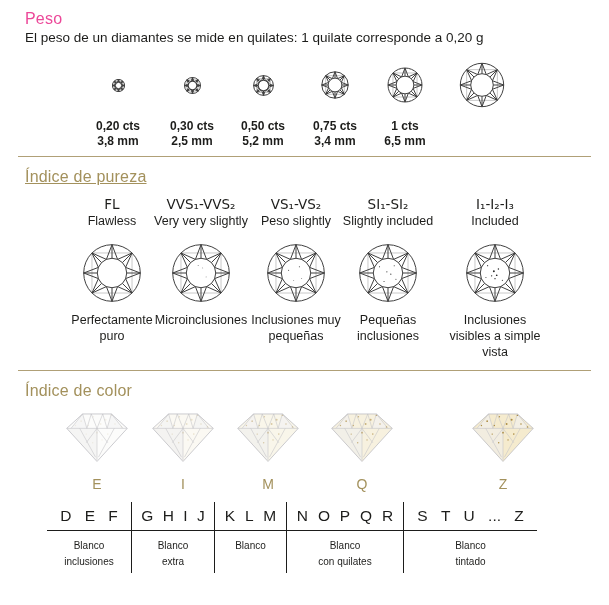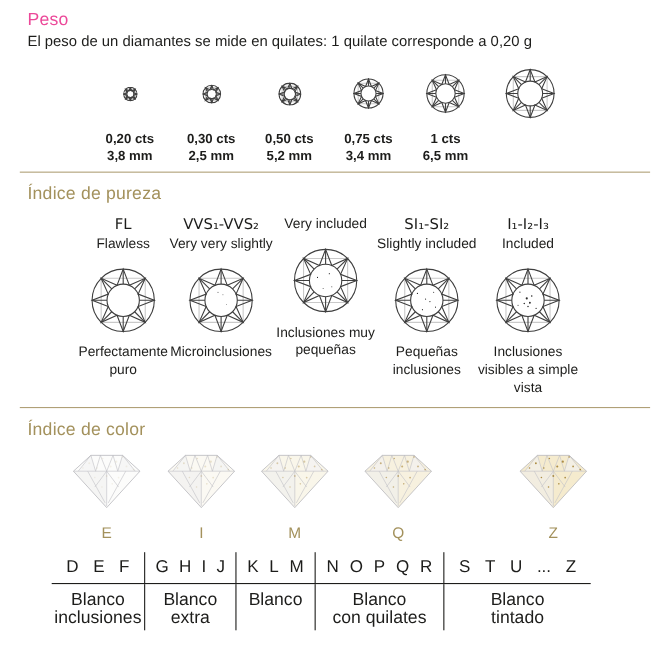--- a/index.html
+++ b/index.html
@@ -19,21 +19,21 @@
   .pz-desc{font-size:12.5px;line-height:16px;margin-top:9px;}
   .cl-photo{position:absolute;top:408px;}
   .cl-letter{position:absolute;top:476px;font-size:14px;text-align:center;width:30px;}
   #color-table{position:absolute;left:47px;top:502px;width:490px;}
   .ct-row{display:flex;}
   .ct-cell{box-sizing:border-box;}
   .ct-cell.bordered{border-right:1px solid #1d1d1b;}
   .ct-letters{height:28px;}
   .ct-letters .ct-cell{display:flex;align-items:center;justify-content:space-evenly;font-size:15.5px;}
   .ct-rule{border-top:1px solid #1d1d1b;height:0;}
-  .ct-labels .ct-cell{padding-top:7px;font-size:16px;line-height:16px;text-align:center;height:42px;}
+  .ct-labels .ct-cell{padding-top:7px;font-size:10px;line-height:16px;text-align:center;height:42px;}
   svg{display:block;}
 </style>
 </head>
 <body>
 
 <div id="app">
 
   <div class="sec-title" style="top: 10px; color: #ec4899;">Peso</div>
   <div class="subtitle" style="top:30px;">El peso de un diamantes se mide en quilates: 1 quilate corresponde a 0,20 g</div>
   <div id="peso-row" style="position:absolute;top:60px;left:0;width:495px;height:90px;font-weight:bold;">
@@ -162,21 +162,21 @@
             <line x1="-26" y1="3.184081677783118e-15" x2="-50" y2="6.123233995736766e-15" stroke="#3f3f3f" stroke-width="1" vector-effect="non-scaling-stroke"></line>
             <line x1="-18.38477631085024" y1="-18.384776310850235" x2="-35.355339059327385" y2="-35.35533905932737" stroke="#3f3f3f" stroke-width="1" vector-effect="non-scaling-stroke"></line>
             <circle cx="0" cy="0" r="26" fill="none" stroke="#3f3f3f" stroke-width="1" vector-effect="non-scaling-stroke"></circle>
           </svg>
         </div>
       </div>
     </div>
 
   <div class="divider" style="top: 156px; background: rgb(176, 160, 119);"></div>
 
-  <div class="sec-title" style="top: 168px; color: rgb(163, 145, 92);">Índice de pureza</div>
+  <div class="sec-title" style="top: 168px; color: rgb(163, 145, 92); text-decoration: underline;">Índice de pureza</div>
   <div id="pureza-row" style="position:absolute;top:196px;left:0;width:609px;height:165px;">
       <div class="col" style="left: 60px; top: 0px; width: 104px;">
         <div class="pz-code">FL</div>
         <div class="pz-name">Flawless</div>
         <div class="pz-diamond">
           <svg viewBox="-53 -53 106 106" width="60" height="60">
             <rect x="-35.4" y="-35.4" width="70.8" height="70.8" fill="none" stroke="#c9c9c9" stroke-width="1" vector-effect="non-scaling-stroke"></rect>
             <circle cx="0" cy="0" r="50" fill="none" stroke="#3f3f3f" stroke-width="1" vector-effect="non-scaling-stroke"></circle>
             <path d="M0.0 -50.0 L9.9 -24.0 L35.4 -35.4 L24.0 -9.9 L50.0 0.0 L24.0 9.9 L35.4 35.4 L9.9 24.0 L0.0 50.0 L-9.9 24.0 L-35.4 35.4 L-24.0 9.9 L-50.0 0.0 L-24.0 -9.9 L-35.4 -35.4 L-9.9 -24.0 Z" fill="none" stroke="#3f3f3f" stroke-width="1" vector-effect="non-scaling-stroke"></path>
             <line x1="1.592040838891559e-15" y1="-26" x2="3.061616997868383e-15" y2="-50" stroke="#3f3f3f" stroke-width="1" vector-effect="non-scaling-stroke"></line>
@@ -210,21 +210,22 @@
             <line x1="-18.38477631085024" y1="-18.384776310850235" x2="-35.355339059327385" y2="-35.35533905932737" stroke="#3f3f3f" stroke-width="1" vector-effect="non-scaling-stroke"></line>
             <circle cx="0" cy="0" r="26" fill="none" stroke="#3f3f3f" stroke-width="1" vector-effect="non-scaling-stroke"></circle>
             <circle cx="-5" cy="-13" r="0.8" fill="#2a2a2a"></circle>
             <circle cx="3" cy="-9" r="0.7" fill="#2a2a2a"></circle>
             <circle cx="9" cy="7" r="0.7" fill="#2a2a2a"></circle>
           </svg>
         </div>
         <div class="pz-desc">Microinclusiones</div>
       </div>
       <div class="col" style="left: 244px; top: 0px; width: 104px;">
-        <div class="pz-name">Very included</div>
+        <div class="pz-code">VS₁-VS₂</div>
+        <div class="pz-name">Peso slightly</div>
         <div class="pz-diamond">
           <svg viewBox="-53 -53 106 106" width="60" height="60">
             <rect x="-35.4" y="-35.4" width="70.8" height="70.8" fill="none" stroke="#c9c9c9" stroke-width="1" vector-effect="non-scaling-stroke"></rect>
             <circle cx="0" cy="0" r="50" fill="none" stroke="#3f3f3f" stroke-width="1" vector-effect="non-scaling-stroke"></circle>
             <path d="M0.0 -50.0 L9.9 -24.0 L35.4 -35.4 L24.0 -9.9 L50.0 0.0 L24.0 9.9 L35.4 35.4 L9.9 24.0 L0.0 50.0 L-9.9 24.0 L-35.4 35.4 L-24.0 9.9 L-50.0 0.0 L-24.0 -9.9 L-35.4 -35.4 L-9.9 -24.0 Z" fill="none" stroke="#3f3f3f" stroke-width="1" vector-effect="non-scaling-stroke"></path>
             <line x1="1.592040838891559e-15" y1="-26" x2="3.061616997868383e-15" y2="-50" stroke="#3f3f3f" stroke-width="1" vector-effect="non-scaling-stroke"></line>
             <line x1="18.38477631085024" y1="-18.384776310850235" x2="35.35533905932738" y2="-35.35533905932737" stroke="#3f3f3f" stroke-width="1" vector-effect="non-scaling-stroke"></line>
             <line x1="26" y1="0" x2="50" y2="0" stroke="#3f3f3f" stroke-width="1" vector-effect="non-scaling-stroke"></line>
             <line x1="18.38477631085024" y1="18.384776310850235" x2="35.35533905932738" y2="35.35533905932737" stroke="#3f3f3f" stroke-width="1" vector-effect="non-scaling-stroke"></line>
             <line x1="1.592040838891559e-15" y1="26" x2="3.061616997868383e-15" y2="50" stroke="#3f3f3f" stroke-width="1" vector-effect="non-scaling-stroke"></line>
@@ -260,21 +261,21 @@
             <circle cx="-15" cy="-11" r="1" fill="#2a2a2a"></circle>
             <circle cx="-2" cy="-2" r="1" fill="#2a2a2a"></circle>
             <circle cx="5" cy="2" r="1" fill="#2a2a2a"></circle>
             <circle cx="11" cy="-13" r="0.9" fill="#2a2a2a"></circle>
             <circle cx="-7" cy="15" r="0.9" fill="#2a2a2a"></circle>
             <circle cx="14" cy="11" r="0.9" fill="#2a2a2a"></circle>
           </svg>
         </div>
         <div class="pz-desc">Pequeñas inclusiones</div>
       </div>
-      <div class="col" style="left: 428px; top: 0px; width: 104px;">
+      <div class="col" style="left: 443px; top: 0px; width: 104px;">
         <div class="pz-code">I₁-I₂-I₃</div>
         <div class="pz-name">Included</div>
         <div class="pz-diamond">
           <svg viewBox="-53 -53 106 106" width="60" height="60">
             <rect x="-35.4" y="-35.4" width="70.8" height="70.8" fill="none" stroke="#c9c9c9" stroke-width="1" vector-effect="non-scaling-stroke"></rect>
             <circle cx="0" cy="0" r="50" fill="none" stroke="#3f3f3f" stroke-width="1" vector-effect="non-scaling-stroke"></circle>
             <path d="M0.0 -50.0 L9.9 -24.0 L35.4 -35.4 L24.0 -9.9 L50.0 0.0 L24.0 9.9 L35.4 35.4 L9.9 24.0 L0.0 50.0 L-9.9 24.0 L-35.4 35.4 L-24.0 9.9 L-50.0 0.0 L-24.0 -9.9 L-35.4 -35.4 L-9.9 -24.0 Z" fill="none" stroke="#3f3f3f" stroke-width="1" vector-effect="non-scaling-stroke"></path>
             <line x1="1.592040838891559e-15" y1="-26" x2="3.061616997868383e-15" y2="-50" stroke="#3f3f3f" stroke-width="1" vector-effect="non-scaling-stroke"></line>
             <line x1="18.38477631085024" y1="-18.384776310850235" x2="35.35533905932738" y2="-35.35533905932737" stroke="#3f3f3f" stroke-width="1" vector-effect="non-scaling-stroke"></line>
             <line x1="26" y1="0" x2="50" y2="0" stroke="#3f3f3f" stroke-width="1" vector-effect="non-scaling-stroke"></line>

